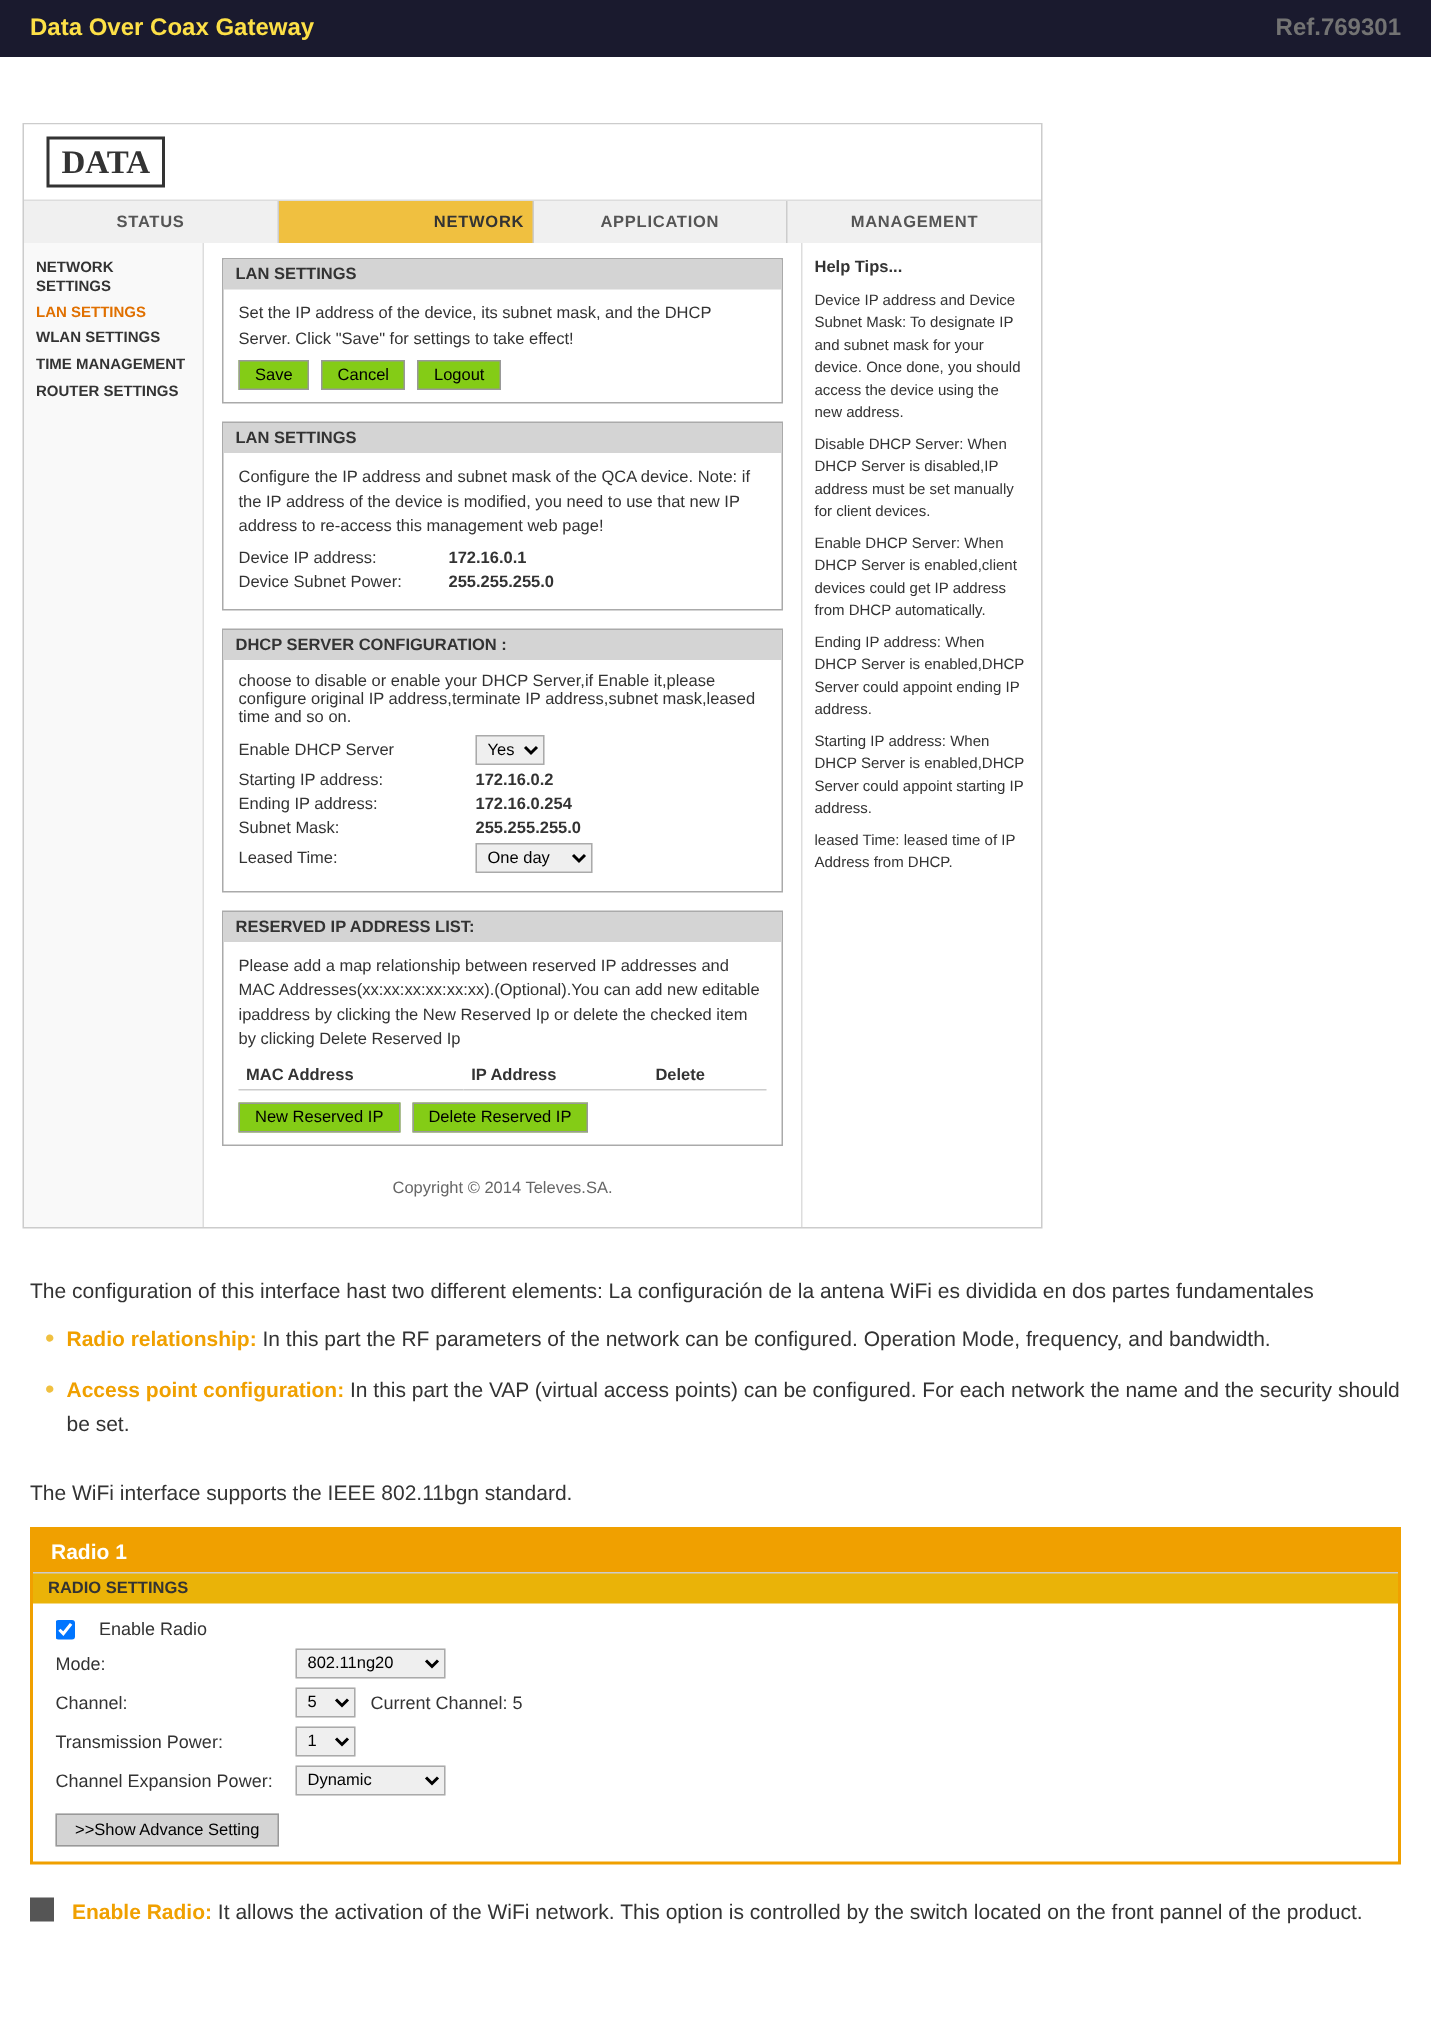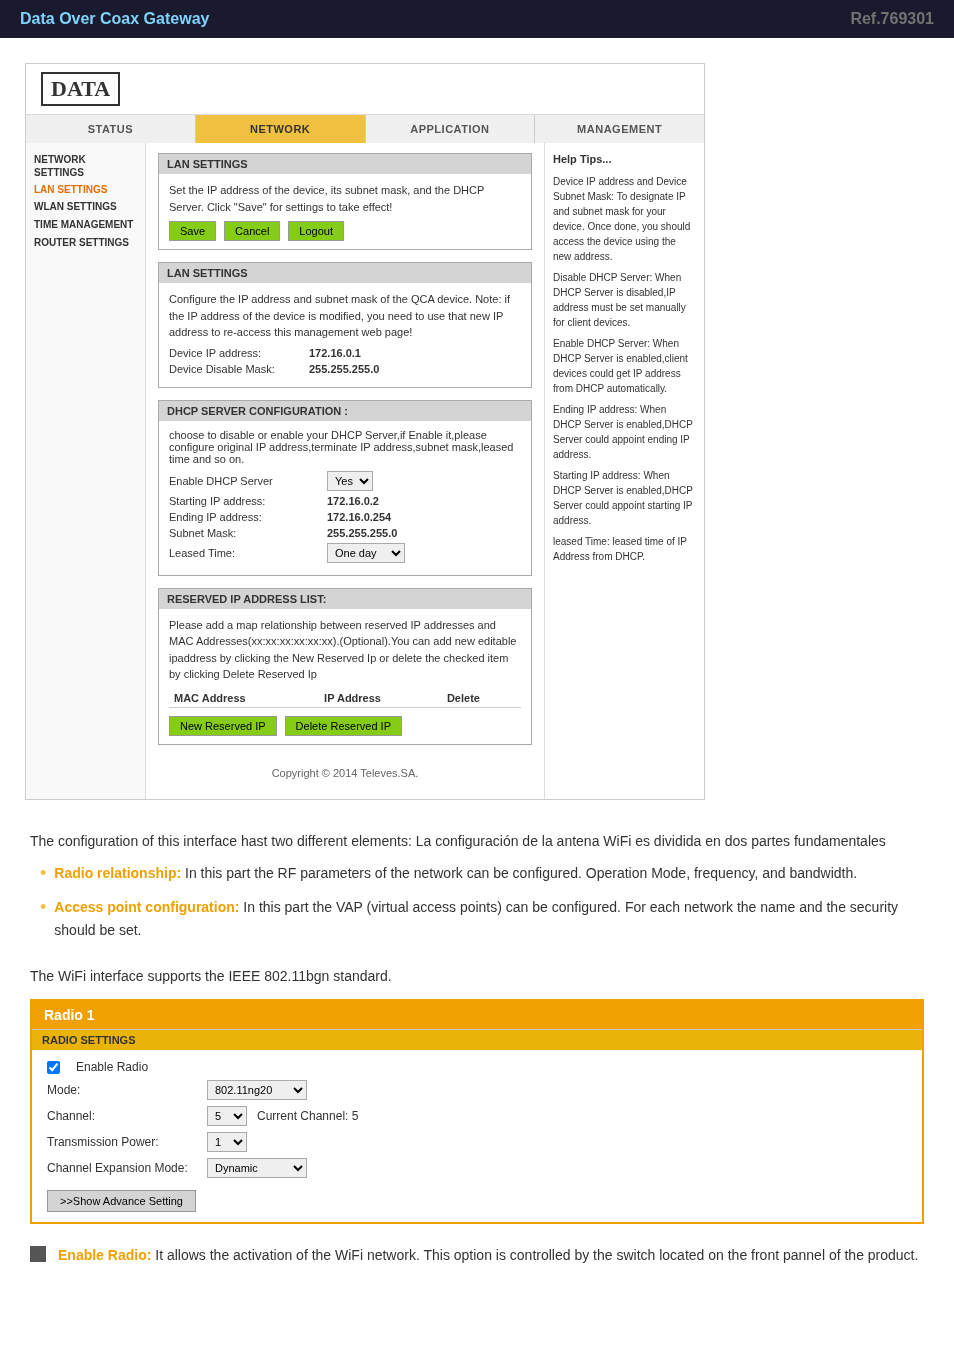--- a/index.html
+++ b/index.html
@@ -1,34 +1,34 @@
 <!DOCTYPE html>
 <html><head>
   <meta charset="utf-8">
   <style>
     * { box-sizing: border-box; margin: 0; padding: 0; }
     body { font-family: Arial, sans-serif; font-size: 12px; background: #fff; color: #333; width: 954px; }
 
     
     .header { background: #1a1a2e; padding: 10px 20px; display: flex; justify-content: space-between; align-items: center; }
-    .header-title { color: #7dd3fc; font-weight: bold; font-size: 16px; }
+    .header-title { color: #fde047; font-weight: bold; font-size: 16px; }
     .header-ref { color: #737373; font-weight: bold; font-size: 16px; }
 
     
     .device-ui { border: 1px solid #ccc; margin: 15px; width: 680px; min-width: 680px; background: #fff; }
 
     
     .device-header { background: #fff; padding: 8px 15px; border-bottom: 1px solid #ddd; display: flex; align-items: center; }
     .logo { font-family: serif; font-size: 22px; font-weight: bold; color: #333; border: 2px solid #333; padding: 2px 8px; }
 
     
     .nav-tabs { display: flex; background: #f0f0f0; }
     .nav-tab { flex: 1; text-align: center; padding: 8px 5px; font-size: 11px; font-weight: bold; color: #555; cursor: pointer; border-right: 1px solid #ccc; text-transform: uppercase; letter-spacing: 0.5px; }
     .nav-tab:last-child { border-right: none; }
-    .nav-tab.active { background: #f0c040; color: #333; }
+    .nav-tab.active { background: #f0c040; color: #333; text-align: right; }
 
     
     .device-body { display: flex; }
 
     
     .sidebar { width: 120px; min-width: 120px; padding: 10px 8px; background: #f9f9f9; border-right: 1px solid #ddd; }
     .sidebar-group { margin-bottom: 5px; }
     .sidebar-label { font-size: 10px; font-weight: bold; color: #333; text-transform: uppercase; margin-bottom: 3px; line-height: 1.3; }
     .sidebar-item { font-size: 10px; color: #e07000; font-weight: bold; cursor: pointer; margin: 4px 0; text-transform: uppercase; }
 
@@ -96,21 +96,21 @@
   </style>
 </head>
 <body>
 
 <div class="header">
   <span class="header-title">Data Over Coax Gateway</span>
   <span class="header-ref">Ref.769301</span>
 </div>
 
 <div style="display: flex; width: 100%;">
-  <div style="flex: 1; padding: 10px;">
+  <div style="flex: 1;  margin-top: 29px;">
     <div class="device-ui">
 
       <div class="device-header">
         <div class="logo">DATA</div>
       </div>
 
       <div class="nav-tabs">
         <div class="nav-tab">STATUS</div>
         <div class="nav-tab active">NETWORK</div>
         <div class="nav-tab">APPLICATION</div>
@@ -153,21 +153,21 @@
 
           <div class="section-box">
             <div class="section-title">LAN SETTINGS</div>
             <div class="section-content">
               <p>Configure the IP address and subnet mask of the QCA device. Note: if the IP address of the device is modified, you need to use that new IP address to re-access this management web page!</p>
               <div class="form-row">
                 <span class="form-label">Device IP address:</span>
                 <span class="form-value">172.16.0.1</span>
               </div>
               <div class="form-row">
-                <span class="form-label">Device Disable Mask:</span>
+                <span class="form-label">Device Subnet Power:</span>
                 <span class="form-value">255.255.255.0</span>
               </div>
             </div>
           </div>
 
           <div class="section-box">
             <div class="section-title">DHCP SERVER CONFIGURATION :</div>
             <div class="dhcp-form">
               <p>choose to disable or enable your DHCP Server,if Enable it,please configure original IP address,terminate IP address,subnet mask,leased time and so on.</p>
               <div class="dhcp-row">
@@ -287,21 +287,21 @@
             <option>1</option>
             <option>2</option>
             <option>3</option>
             <option>4</option>
             <option>5</option>
           </select>
         </div>
 
 
         <div class="radio-row">
-          <span class="radio-label">Channel Expansion Mode:</span>
+          <span class="radio-label">Channel Expansion Power:</span>
           <select style="font-size:11px; width:100px;">
             <option>Dynamic</option>
             <option>Static</option>
           </select>
         </div>
 
         <button class="show-advance-btn">&gt;&gt;Show Advance Setting</button>
       </div>
     </div>
 

